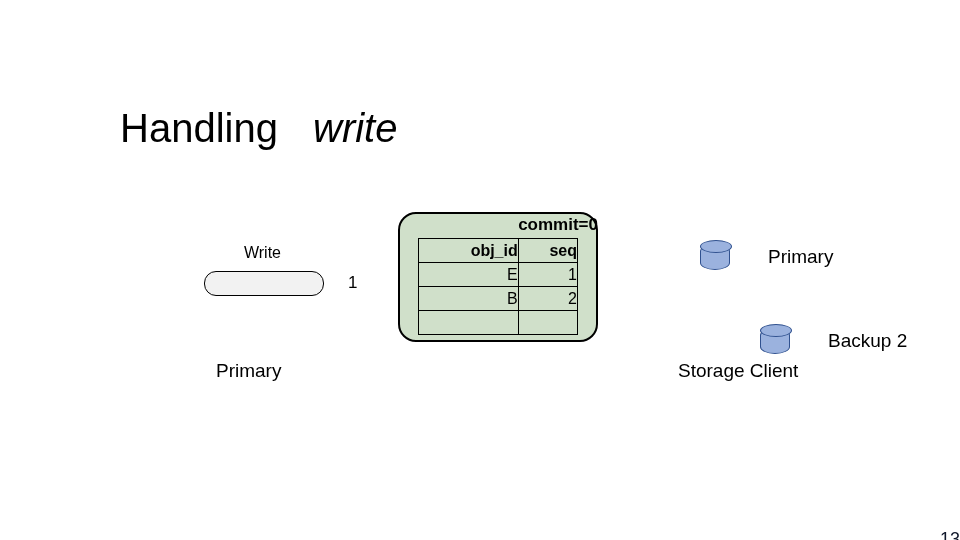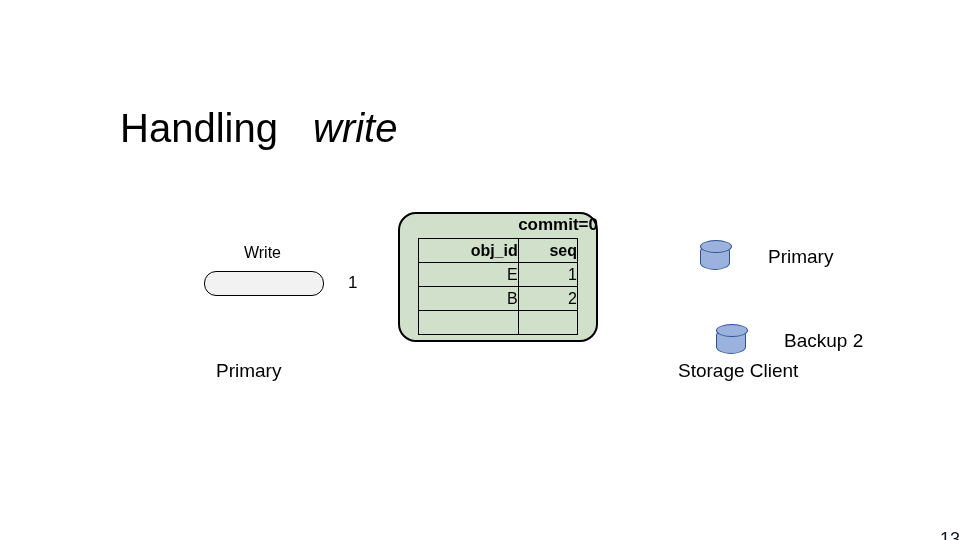--- a/index.html
+++ b/index.html
@@ -75,21 +75,21 @@
     content: "";
     position: absolute; left: -1.5px; top: -5px;
     width: 30px; height: 11px;
     background: #9bb2de;
     border: 1.5px solid #30518f;
     border-radius: 50%;
   }
   .server .lbl { font-size: 19px; }
   .s1 { left: 640px; top: 184px; }
   .s2 { left: 640px; top: 226px; }
-  .s3 { left: 628px; top: 268px; padding-left: 28px; }
+  .s3 { left: 672px; top: 268px; padding-left: 28px; }
   .storage-label {
     position: absolute; left: 630px; top: 312px;
     font-size: 19px;
   }
 
   .pagenum { position: absolute; right: 24px; bottom: 14px; font-size: 18px; color: #0f172a; }
 </style>
 </head>
 <body>
 

